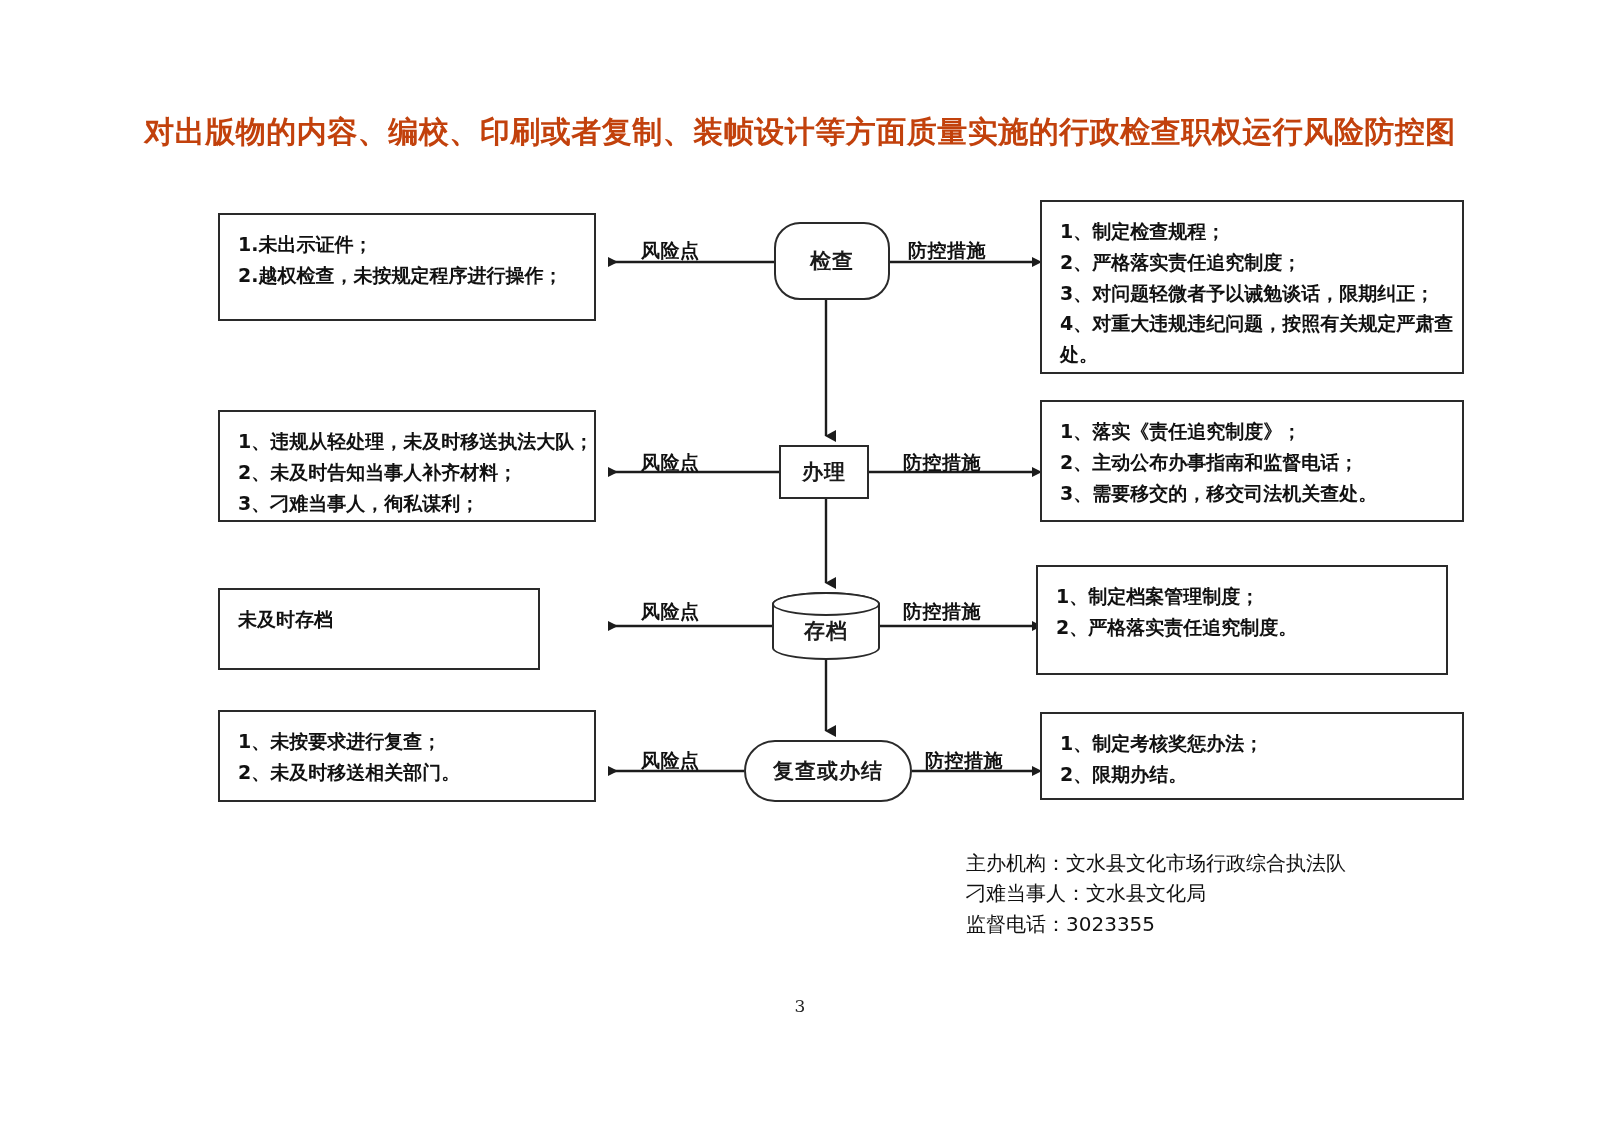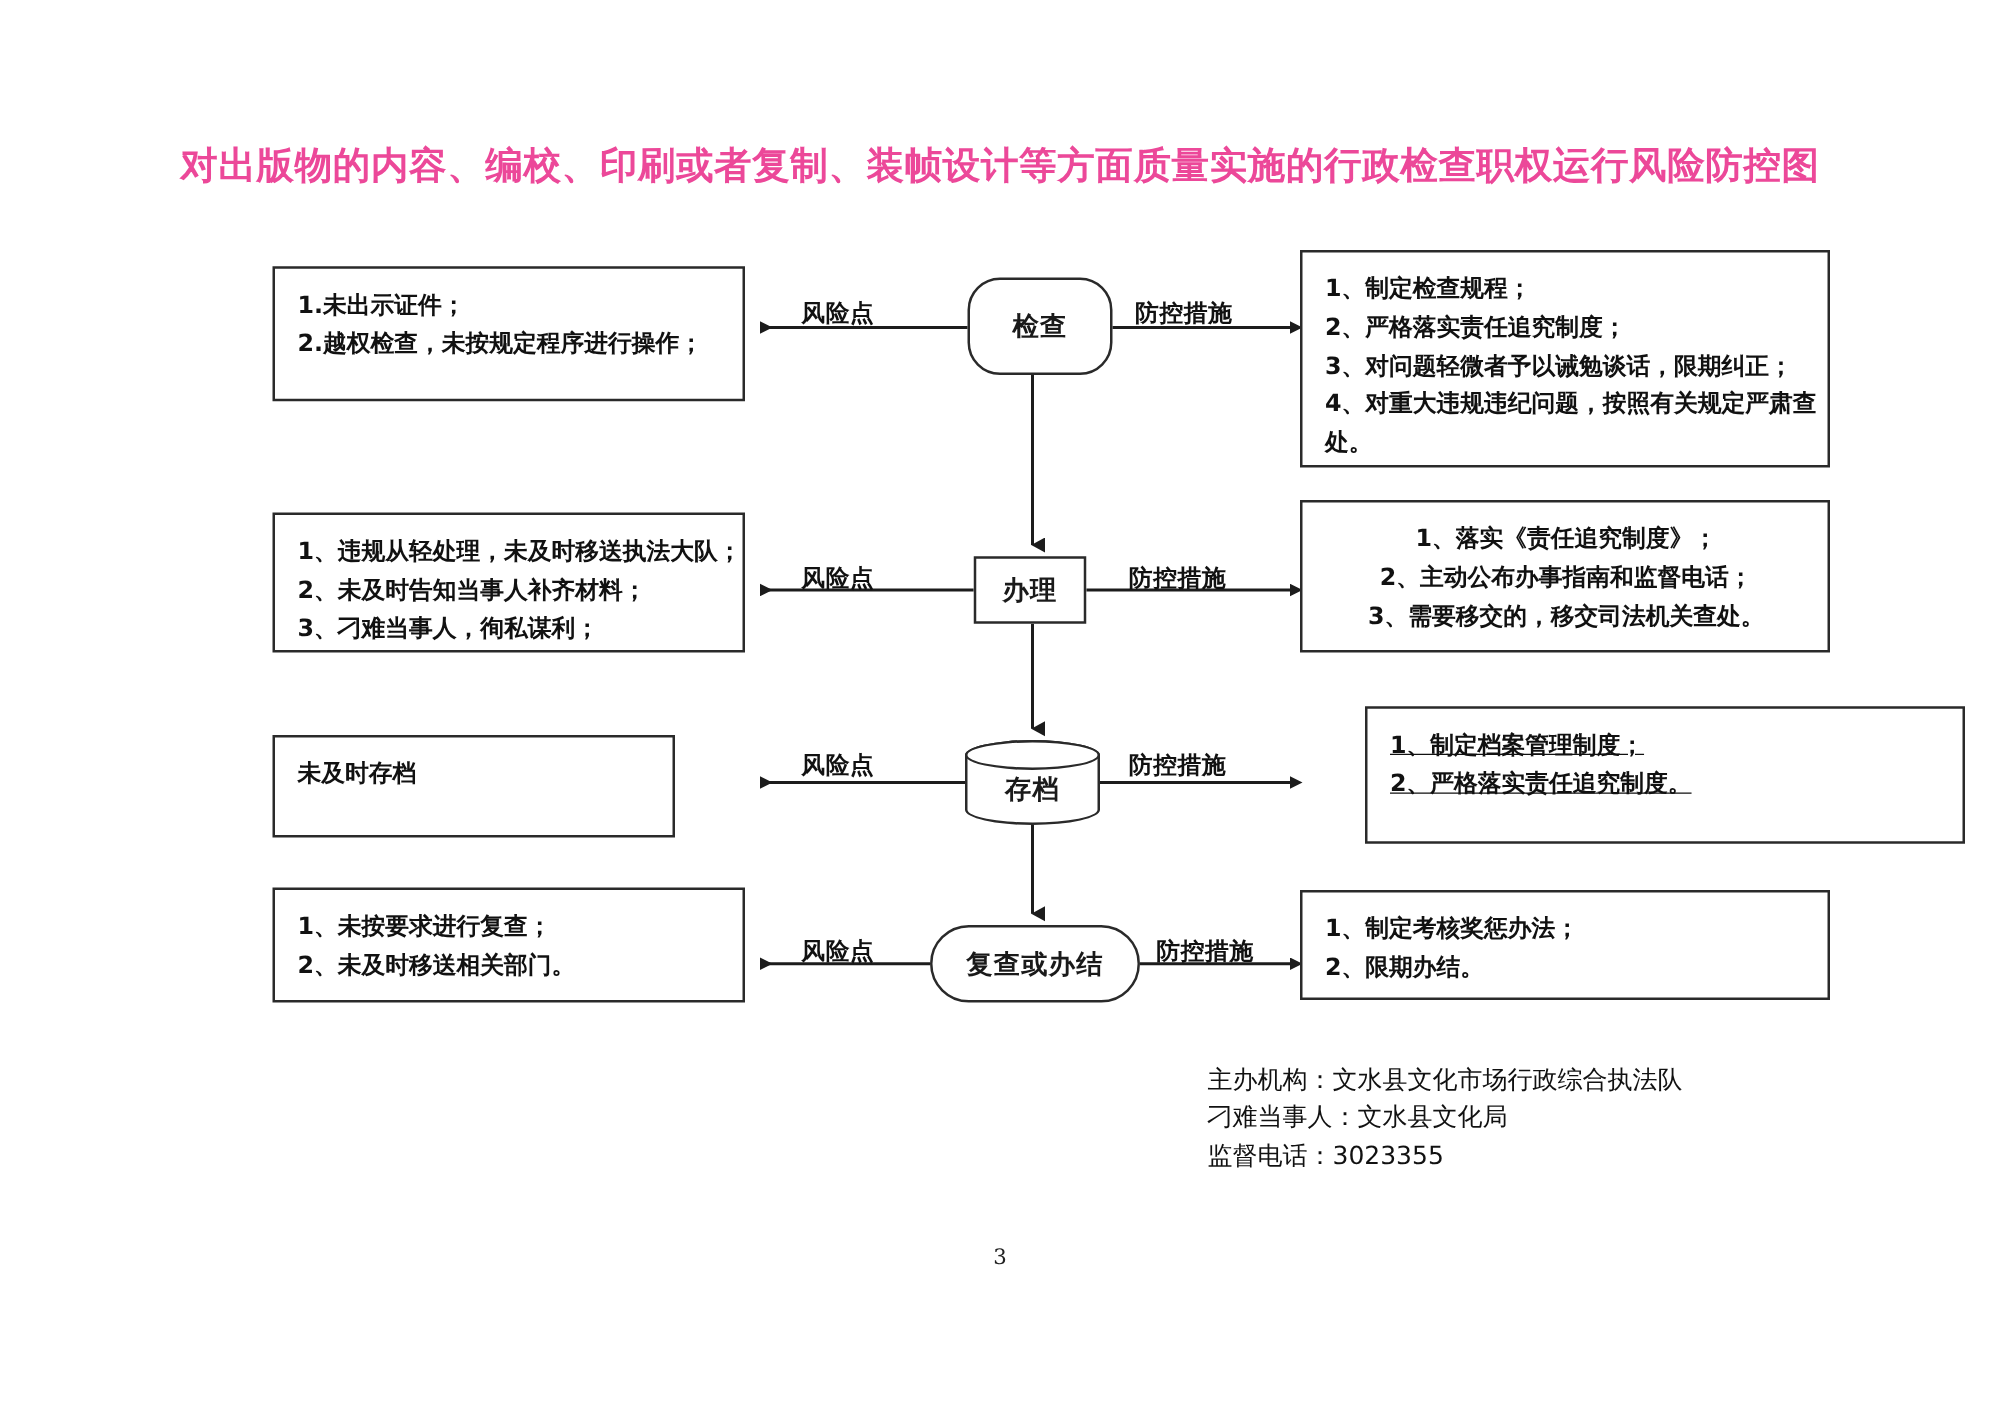--- a/index.html
+++ b/index.html
@@ -25,21 +25,21 @@
   .doc-title {
     position: absolute;
     left: 0;
     right: 0;
     top: 112px;
     text-align: center;
     font-family: "DejaVu Serif", "Liberation Serif", serif;
     font-size: 30px;
     font-weight: 700;
     letter-spacing: 0.5px;
-    color: #ec4899;
+    color: #c2410c;
     white-space: nowrap;
   }
 
   
   .txtbox {
     position: absolute;
     border: 2px solid #2a2a2a;
     background: #ffffff;
     box-sizing: border-box;
     padding: 14px 16px 10px 18px;
@@ -54,22 +54,22 @@
   }
 
   
   #risk-box-1 { left: 218px; top: 213px; width: 378px; height: 108px; }
   #risk-box-2 { left: 218px; top: 410px; width: 378px; height: 112px; }
   #risk-box-3 { left: 218px; top: 588px; width: 322px; height: 82px; }
   #risk-box-4 { left: 218px; top: 710px; width: 378px; height: 92px; }
 
   
   #measure-box-1 { left: 1040px; top: 200px; width: 424px; height: 174px; }
-  #measure-box-2 { left: 1040px; top: 400px; width: 424px; height: 122px; text-align: center; }
-  #measure-box-3 { left: 1092px; top: 565px; width: 480px; height: 110px; text-decoration: underline; }
+  #measure-box-2 { left: 1040px; top: 400px; width: 424px; height: 122px; }
+  #measure-box-3 { left: 1036px; top: 565px; width: 412px; height: 110px; }
   #measure-box-4 { left: 1040px; top: 712px; width: 424px; height: 88px; }
 
   
   .node {
     position: absolute;
     box-sizing: border-box;
     display: flex;
     align-items: center;
     justify-content: center;
     background: #ffffff;

